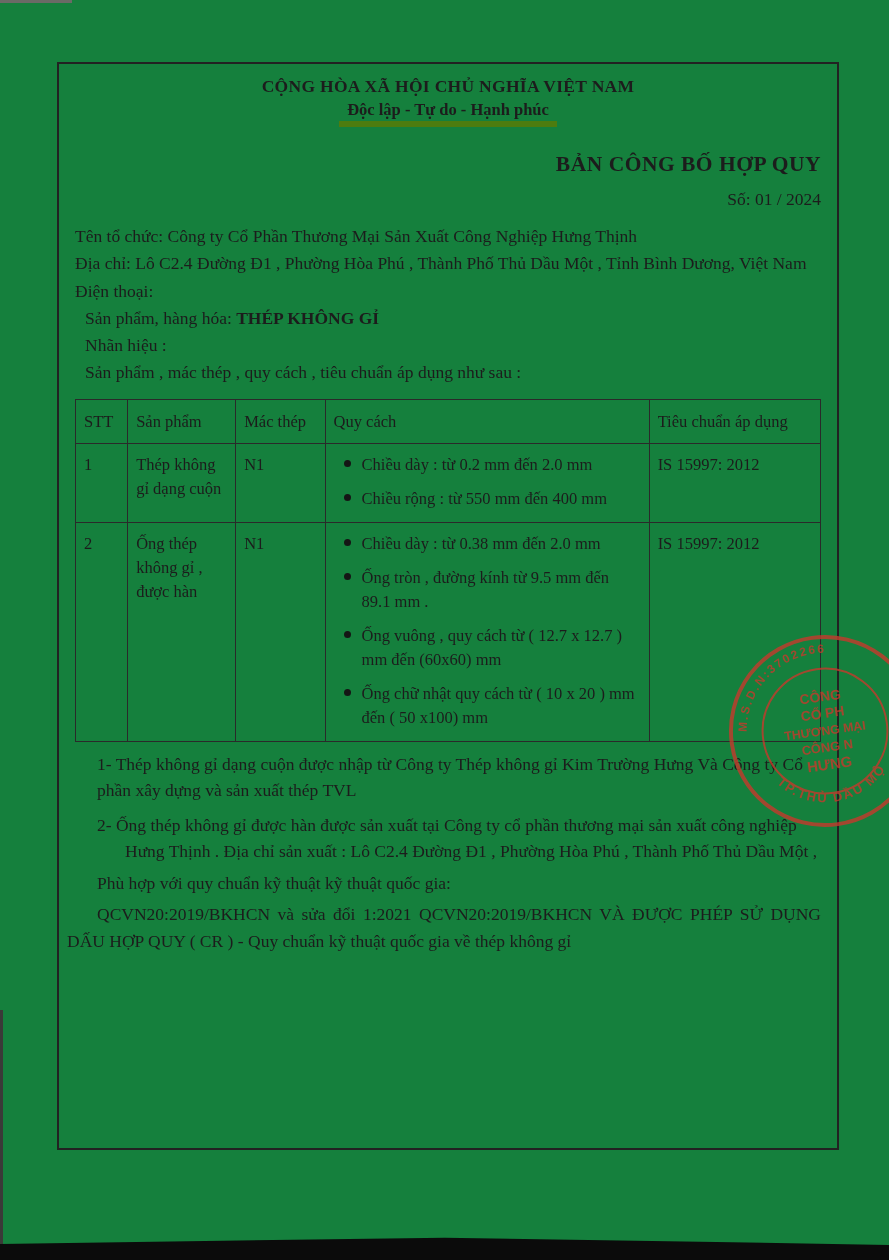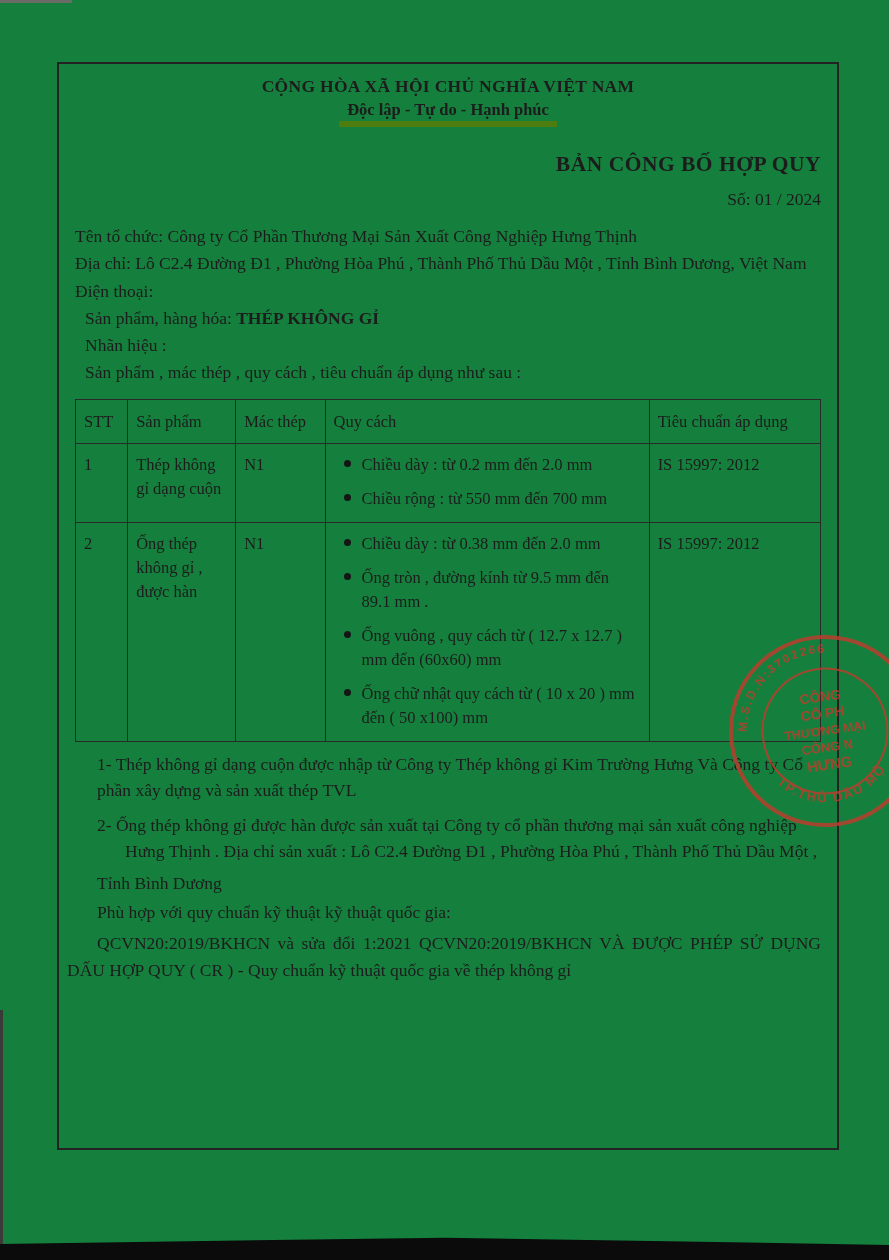--- a/index.html
+++ b/index.html
@@ -117,21 +117,21 @@
         </tr>
       </thead>
       <tbody>
         <tr>
           <td class="cell-stt">1</td>
           <td class="cell-sp">Thép không gỉ dạng cuộn</td>
           <td class="cell-mt">N1</td>
           <td>
             <ul class="specs">
               <li>Chiều dày : từ 0.2 mm đến 2.0 mm</li>
-              <li>Chiều rộng : từ 550 mm đến 700 mm</li>
+              <li>Chiều rộng : từ 550 mm đến 400 mm</li>
             </ul>
           </td>
           <td>IS 15997: 2012</td>
         </tr>
         <tr>
           <td class="cell-stt">2</td>
           <td class="cell-sp">Ống thép không gỉ , được hàn</td>
           <td class="cell-mt">N1</td>
           <td>
             <ul class="specs">
@@ -144,21 +144,20 @@
           <td>IS 15997: 2012</td>
         </tr>
       </tbody>
     </table>
 
     <div class="notes">
       <p class="note"><span>1-</span><span> Thép không gỉ dạng cuộn được nhập từ Công ty Thép không gỉ Kim Trường Hưng Và Công ty Cổ phần xây dựng và sản xuất thép TVL</span></p>
       <p class="note hanging"><span>2-</span><span> Ống thép không gỉ được hàn được sản xuất tại Công ty cổ phần thương mại sản xuất công nghiệp Hưng Thịnh . Địa chỉ sản xuất : Lô C2.4 Đường Đ1 , Phường Hòa Phú , Thành Phố Thủ Dầu Một ,</span></p>
     </div>
 
-    <p class="province">Tỉnh Bình Dương</p>
     <p class="conformity">Phù hợp với quy chuẩn kỹ thuật kỹ thuật quốc gia:</p>
     <p class="final">QCVN20:2019/BKHCN và sửa đổi 1:2021 QCVN20:2019/BKHCN VÀ ĐƯỢC PHÉP SỬ DỤNG DẤU HỢP QUY ( CR ) -  Quy chuẩn kỹ thuật quốc gia về thép không gỉ</p>
 
   </div>
 
   <div class="stamp">
     <svg viewBox="0 0 200 200" width="198" height="198">
       <circle cx="100" cy="100" r="95" fill="none" stroke="#c63a2c" stroke-width="4"></circle>
       <circle cx="100" cy="100" r="63" fill="none" stroke="#c63a2c" stroke-width="2"></circle>
       <defs>

